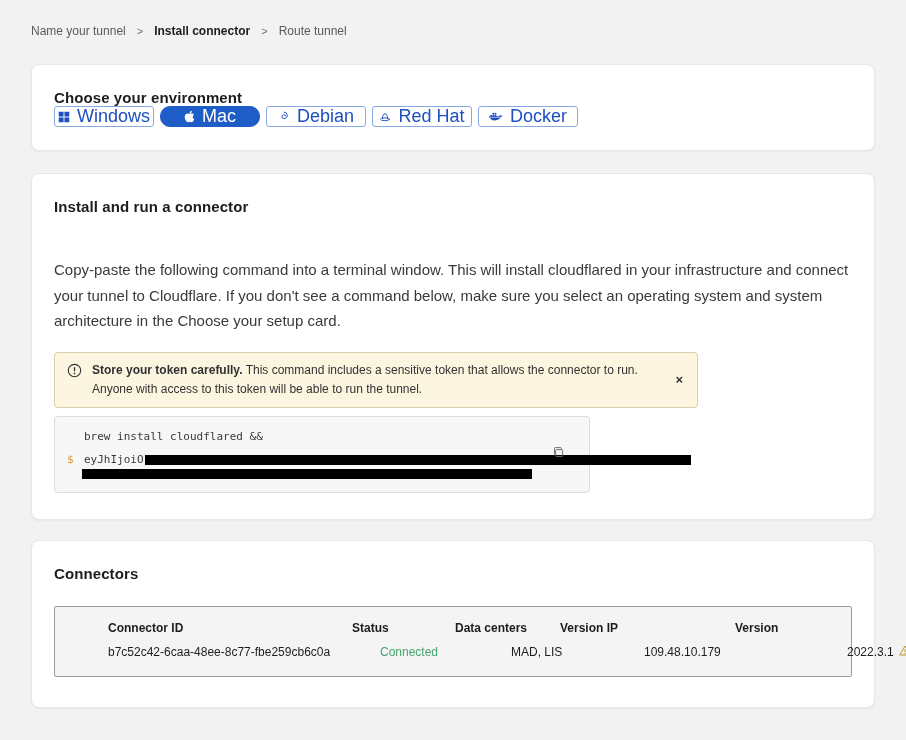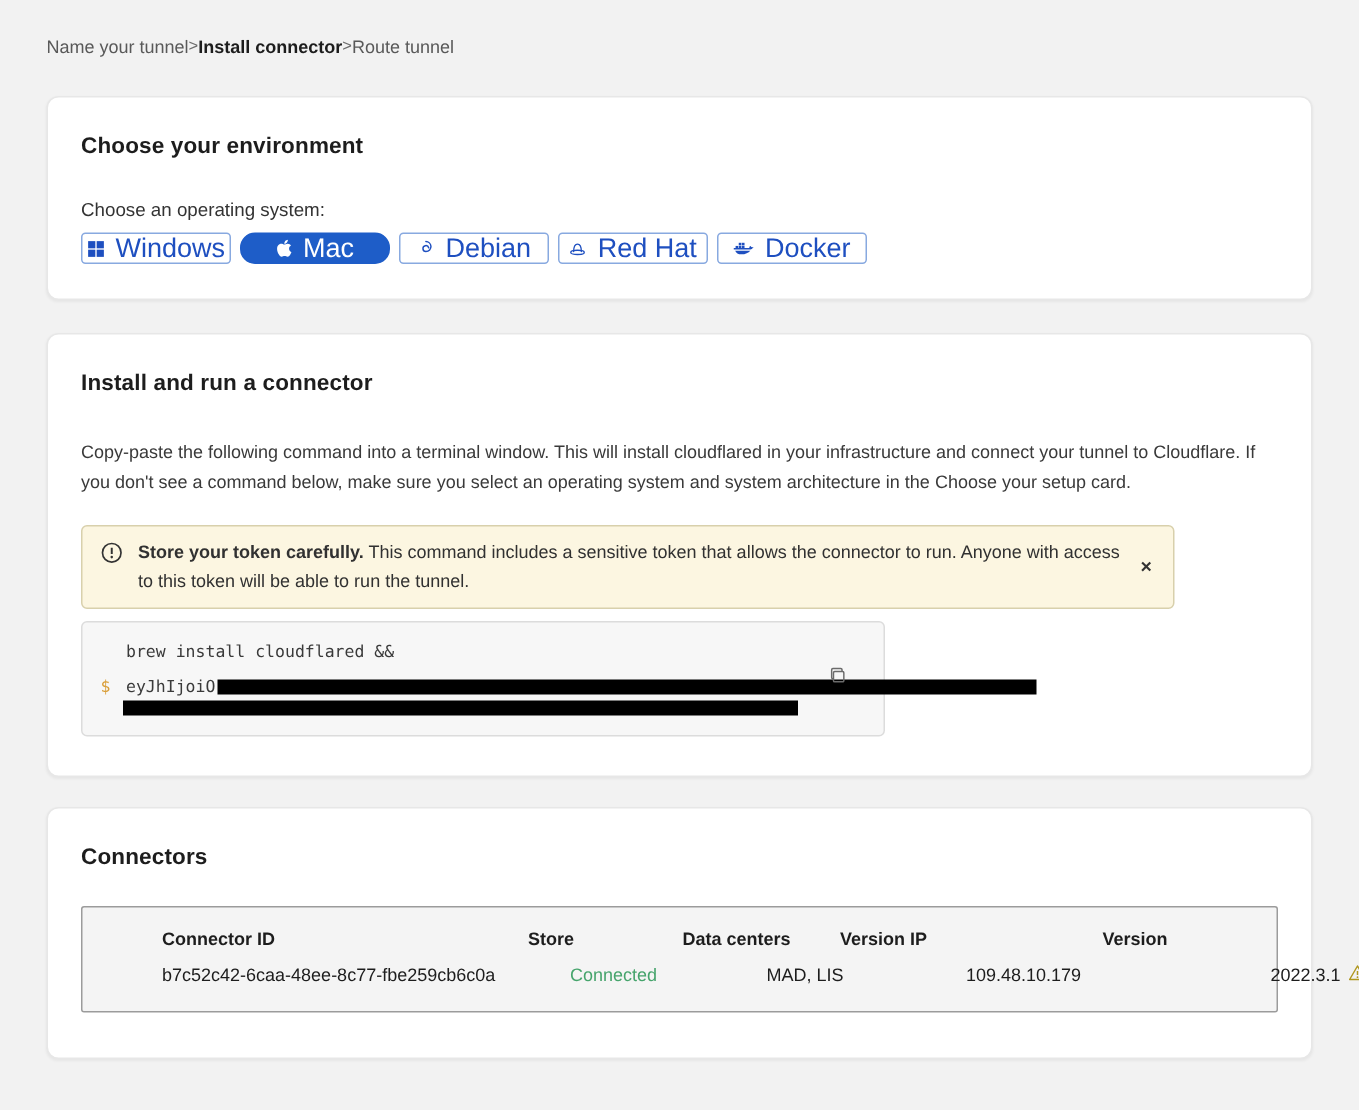--- a/index.html
+++ b/index.html
@@ -11,21 +11,21 @@
   *{box-sizing:border-box;}
   html,body{margin:0;padding:0;}
   body{
     width:906px;height:740px;overflow:hidden;
     background:var(--page-bg);
     font-family:"Liberation Sans", sans-serif;
     color:var(--text-dark);
   }
   .page{padding:0 31px;}
   
-  .breadcrumb{padding-top:24px;display:flex;align-items:center;gap:0;font-size:12px;color:var(--muted);}
+  .breadcrumb{padding-top:24px;display:flex;align-items:center;gap:11px;font-size:12px;color:var(--muted);}
   .crumb{cursor:pointer;}
   .crumb.active{font-weight:bold;color:#1d1d1d;}
   .crumb-sep{color:#6d6d6d;font-size:11px;}
   
   .card{
     background:var(--card-bg);border:1px solid #e7e7e7;border-radius:8px;
     box-shadow:0 1px 2px rgba(0,0,0,.05);
     padding:24px 22px;
   }
   .card-1{margin-top:26px;padding-bottom:23px;}
@@ -36,23 +36,23 @@
   .os-label{margin-top:27px;margin-bottom:8px;font-size:12.5px;color:#333;}
   .os-row{display:flex;gap:6px;}
   .os-btn{
     width:100px;height:21px;display:flex;align-items:center;justify-content:center;gap:7px;
     background:#fff;border:1px solid var(--border-blue);border-radius:3px;
     color:var(--link-blue);font-family:"Liberation Sans",sans-serif;font-size:18px;cursor:pointer;padding:0;
   }
   .os-btn.selected{background:var(--accent-blue);border-color:var(--accent-blue);color:#fff;border-radius:10px;}
   .os-ico{display:inline-flex;align-items:center;}
   
-  .desc{margin:27px 0 18px;font-size:12px;line-height:1.7;color:var(--text-body);max-width:795px;}
+  .desc{margin:42px 0 18px;font-size:15px;line-height:1.7;color:var(--text-body);max-width:795px;}
   .banner{
-    width:729px;display:flex;align-items:flex-start;gap:10px;
+    width:644px;display:flex;align-items:flex-start;gap:10px;
     background:var(--banner-bg);border:1px solid var(--banner-border);border-radius:4px;
     padding:8px 12px;font-size:12px;line-height:1.6;color:#313131;
   }
   .banner-icon{margin-top:2px;flex:0 0 auto;}
   .banner-close{margin-left:auto;align-self:center;background:none;border:none;font-size:13px;font-weight:bold;color:#333;cursor:pointer;padding:0 2px;line-height:1;}
   .codeblock{
     position:relative;width:536px;margin-top:8px;
     background:var(--code-bg);border:1px solid var(--code-border);border-radius:4px;
     padding:13px 40px 12px 12px;
     font-family:"DejaVu Sans Mono", monospace;font-size:11px;color:#3a3a3a;line-height:1.25;
@@ -84,21 +84,20 @@
   <nav class="breadcrumb">
     <span class="crumb">Name your tunnel</span>
     <span class="crumb-sep">&gt;</span>
     <span class="crumb active">Install connector</span>
     <span class="crumb-sep">&gt;</span>
     <span class="crumb">Route tunnel</span>
   </nav>
 
   <section class="card card-1">
     <h2 class="card-title">Choose your environment</h2>
-    <div class="os-label">Choose an operating system:</div>
     <div class="os-row">
 
       <button class="os-btn">
         <span class="os-ico">
           <svg width="12" height="12" viewBox="0 0 16 16">
               <g fill="currentColor">
                 <rect x="1" y="1" width="6.4" height="6.4"></rect>
                 <rect x="8.6" y="1" width="6.4" height="6.4"></rect>
                 <rect x="1" y="8.6" width="6.4" height="6.4"></rect>
                 <rect x="8.6" y="8.6" width="6.4" height="6.4"></rect>
@@ -187,21 +186,21 @@
           </svg>
       </button>
     </div>
   </section>
 
   <section class="card card-3">
     <h2 class="card-title">Connectors</h2>
     <div class="table">
       <div class="trow head">
         <span>Connector ID</span>
-        <span>Store</span>
+        <span>Status</span>
         <span>Data centers</span>
         <span>Version IP</span>
         <span>Version</span>
       </div>
       <div class="trow body">
         <span>b7c52c42-6caa-48ee-8c77-fbe259cb6c0a</span>
         <span class="status-connected">Connected</span>
         <span>MAD, LIS</span>
         <span>109.48.10.179</span>
         <span class="version-cell">

